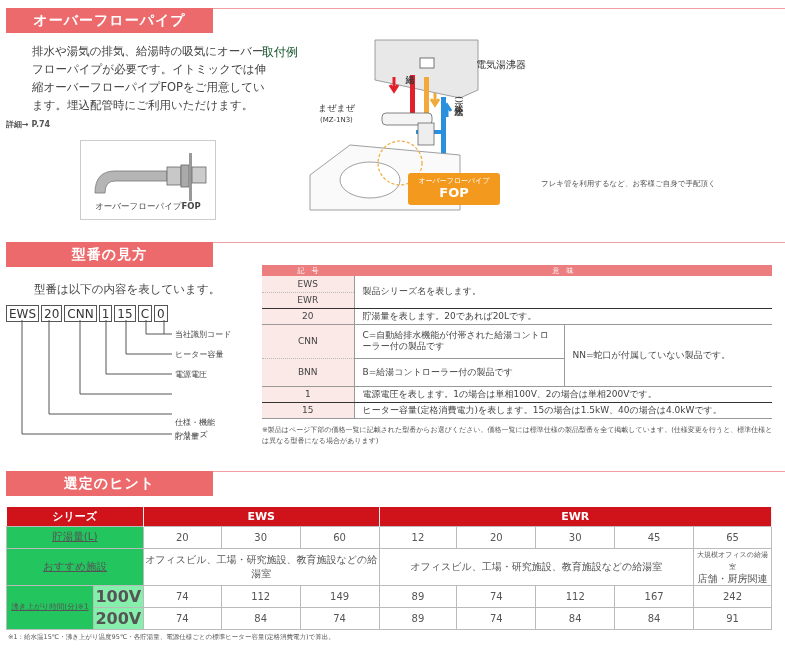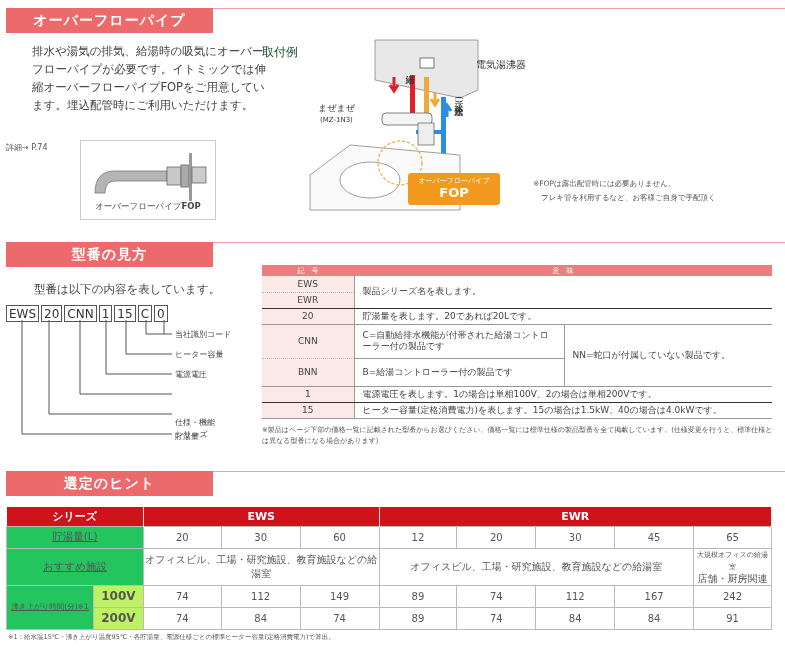--- a/index.html
+++ b/index.html
@@ -19,33 +19,33 @@
   .t1 th { background: #ec7e7f; color: #fff; font-weight: normal; font-size: 7px; height: 11px; }
   .t1 td { height: 16px; padding: 0 8px; border-bottom: 1px solid #999; }
   .t1 td.code { background: #fbe9e8; text-align: center; width: 92px; border-right: 1px solid #999; }
   .t1 tr.bold-bottom td { border-bottom: 1.5px solid #333; }
   .t1 td.dotted { border-bottom: 1px dotted #bbb; }
   .note1 { position: absolute; left: 262px; top: 425px; width: 515px; font-size: 7px; line-height: 11px; color: #555; }
   .t2 { position: absolute; left: 6px; top: 507px; width: 766px; font-size: 10px; color: #555; }
   .t2 th { background: #d0121b; color: #fff; font-weight: bold; font-size: 11px; height: 19px; border-right: 1px solid #eee; }
   .t2 td { border: 1px solid #bbb; text-align: center; height: 22px; }
   .t2 td.lab { background: #22c55e; color: #555; font-size: 10.5px; text-decoration: underline; }
-  .t2 td.volt { background: #bef264; font-size: 12px; font-weight: bold; color: #555; }
+  .t2 td.volt { background: #86efac; font-size: 16px; font-weight: bold; color: #555; }
   .t2 .tall td { height: 34px; }
   .foot { position: absolute; left: 8px; top: 633px; font-size: 6.5px; color: #555; }
   .note-fop { position: absolute; left: 533px; top: 177px; font-size: 7.5px; line-height: 14px; color: #555; }
 </style>
 </head>
 <body>
 
 <div class="banner" style="left:6px;top:8px;width:207px;">オーバーフローパイプ</div>
 <div class="banner-line" style="left:213px;top:8px;width:572px;"></div>
 
 <div class="para abs" style="left:6px;top:42px;width:238px;">排水や湯気の排気、給湯時の吸気にオーバーフローパイプが必要です。イトミックでは伸縮オーバーフローパイプFOPをご用意しています。埋込配管時にご利用いただけます。</div>
-<div class="small abs" style="left:6px;top:142px;">詳細→ P.74</div>
+<div class="small abs" style="left:6px;top:119px;font-weight:bold;">詳細→ P.74</div>
 
 <div class="fop-box abs" style="left:80px;top:140px;width:136px;height:80px;">
   <svg width="134" height="62" viewBox="0 0 134 62" style="position:absolute;left:0;top:4px;">
     <path d="M14 48 Q14 26 34 26 L86 26 L86 36 L34 36 Q24 36 24 48 Z" fill="#b5b5b5" stroke="#777" stroke-width="0.8"></path>
     <rect x="86" y="22" width="14" height="18" fill="#c8c8c8" stroke="#666" stroke-width="0.8"></rect>
     <rect x="100" y="20" width="8" height="22" fill="#aaa" stroke="#666" stroke-width="0.8"></rect>
     <rect x="108" y="8" width="3" height="48" fill="#999"></rect>
     <rect x="111" y="22" width="14" height="16" fill="#ccc" stroke="#666" stroke-width="0.8"></rect>
   </svg>
   <div class="fop-caption">
@@ -82,21 +82,20 @@
 <div class="abs" style="left:452px;top:96px;font-size:9px;color:#333;writing-mode:vertical-rl;">給水(一次給水)</div>
 <div class="abs" style="left:318px;top:102px;font-size:9px;color:#333;text-align:center;line-height:12px;">
   <div>まぜまぜ</div>
   <div style="font-size:7px;">(MZ-1N3)</div>
 </div>
 <div class="abs" style="left:408px;top:175px;width:92px;text-align:center;color:#fff;line-height:12px;">
   <div style="font-size:7px;">オーバーフローパイプ</div>
   <div style="font-size:13px;font-weight:bold;">FOP</div>
 </div>
 <div class="note-fop">
-  <div>※FOPは露出配管時には必要ありません。</div>
   <div style="padding-left:8px;">フレキ管を利用するなど、お客様ご自身で手配頂く</div>
 </div>
 
 <div class="banner" style="left:6px;top:242px;width:207px;">型番の見方</div>
 <div class="banner-line" style="left:213px;top:242px;width:572px;"></div>
 <div class="para abs" style="left:8px;top:280px;">型番は以下の内容を表しています。</div>
 
 <div class="abs" style="left:6px;top:303px;white-space:nowrap;">
   <span class="model-box">EWS</span><span class="model-box">20</span><span class="model-box">CNN</span><span class="model-box">1</span><span class="model-box">15</span><span class="model-box">C</span><span class="model-box">0</span>
 </div>

